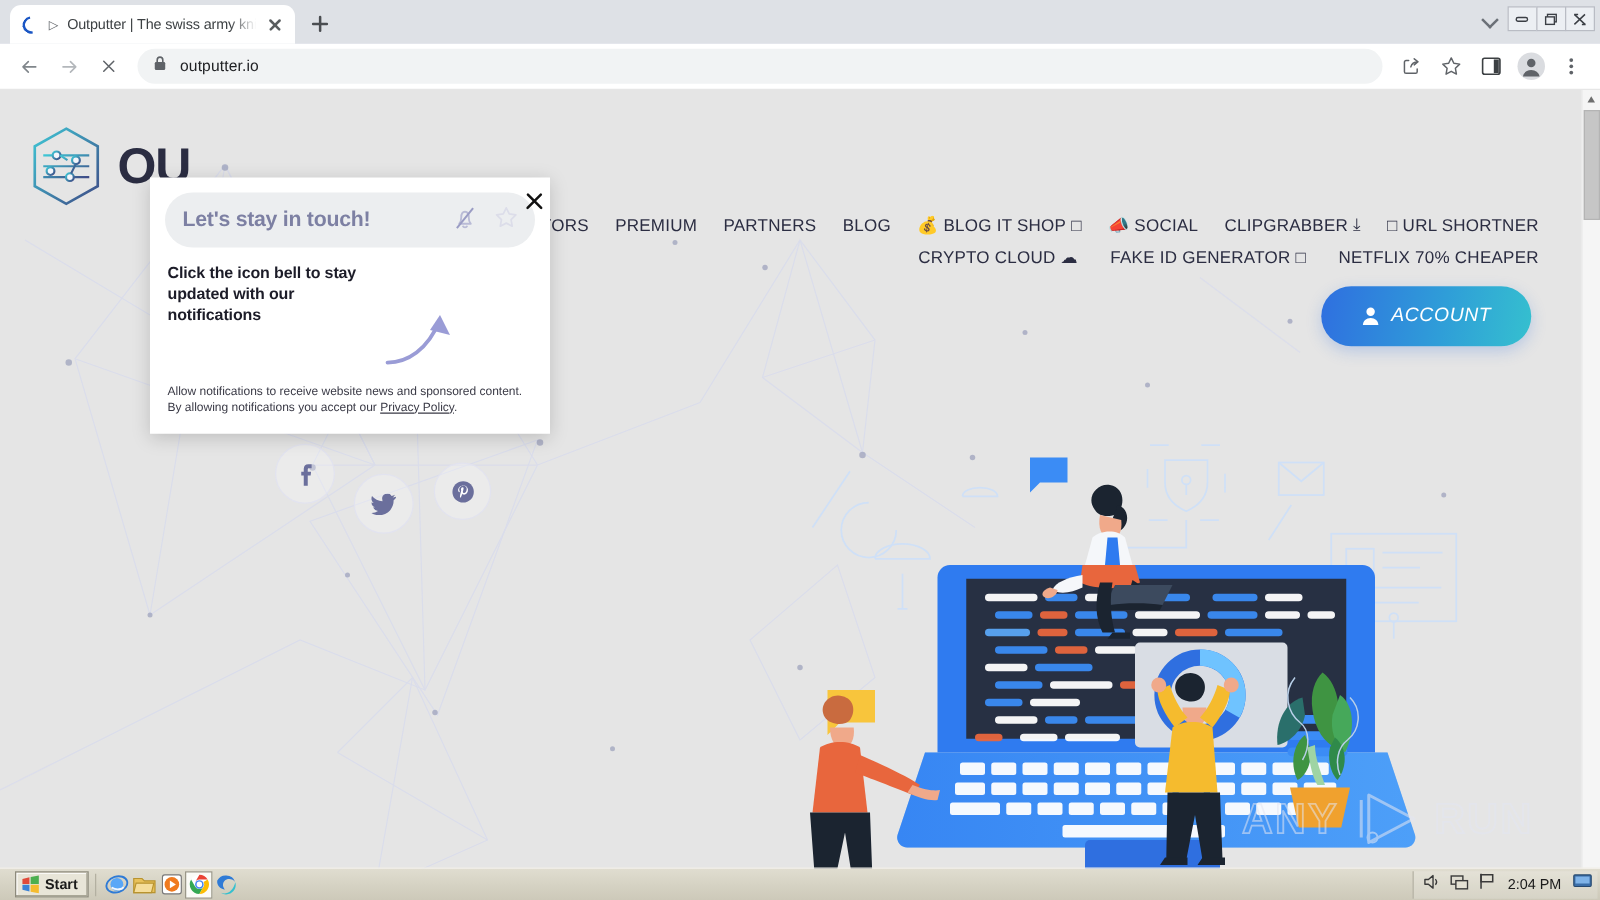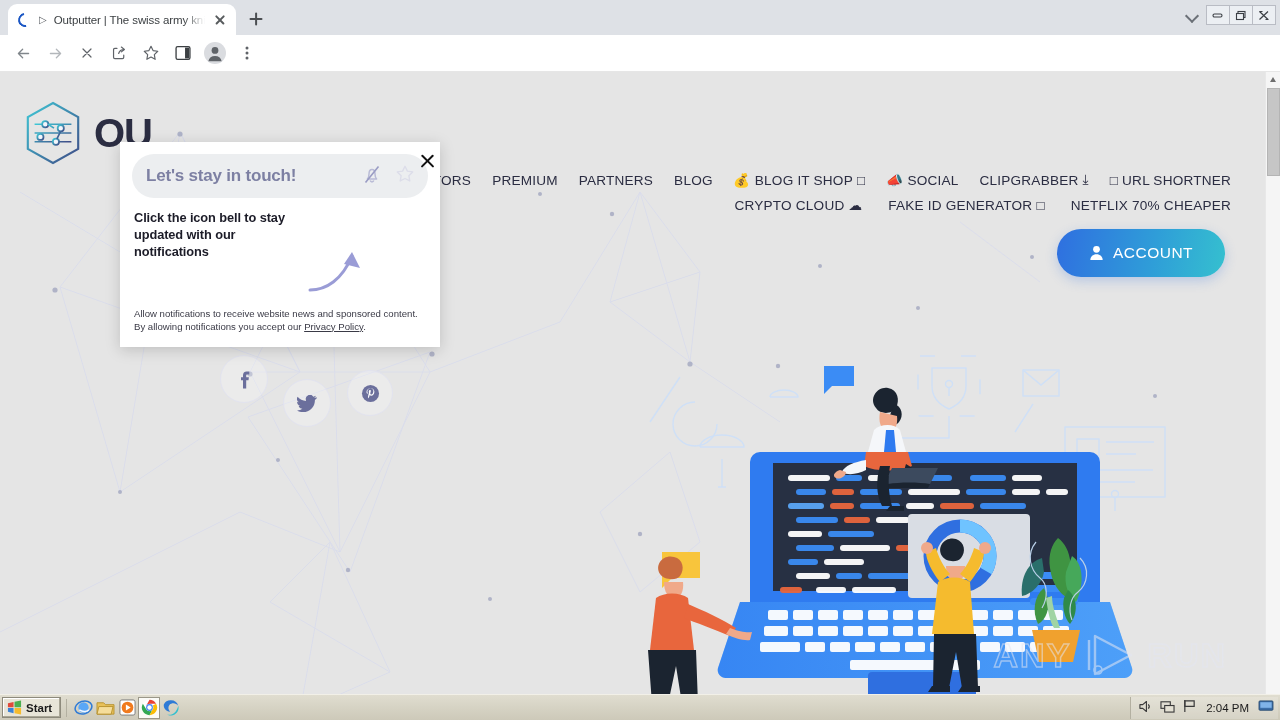--- a/index.html
+++ b/index.html
@@ -112,20 +112,21 @@
   }
   .nav-row2 { gap: 26px; align-items: center; }
 
   .account-btn {
     position: absolute; right: 40px; top: 157px;
     width: 168px; height: 48px; border-radius: 24px;
     background: linear-gradient(100deg,#2f6fe0 0%, #2f9ed8 58%, #35c0cf 100%);
     display:flex; align-items:center; justify-content:center; gap: 9px;
     color:#fff; font-size: 15.5px; letter-spacing: .5px;
     box-shadow: 0 4px 12px rgba(47,111,224,.25);
+    font-style: italic;
   }
 
   .socials { position: absolute; left: 220px; top: 283px; }
   .soc {
     position: absolute; border-radius: 50%; border: 1.5px solid #e2e3ef;
     display:flex; align-items:center; justify-content:center; color:#6b6f9c;
     background: rgba(255,255,255,.25);
   }
   .soc.fb { left: 0;  top: 0;  width: 48px; height: 48px; }
   .soc.tw { left: 63px; top: 24px; width: 48px; height: 48px; }
@@ -198,21 +199,21 @@
   }
 
   
   .taskbar {
     position:absolute; left:0; right:0; bottom:0; height: 26px;
     background: linear-gradient(#e0ddd0 0%, #d6d3c4 50%, #cdc9b9 100%);
     border-top: 1px solid #f2f0e8;
     display:flex; align-items:center;
   }
   .start-btn {
-    margin-left: 2px; height: 21px; display:flex; align-items:center; gap:4px;
+    margin-left: 12px; height: 21px; display:flex; align-items:center; gap:4px;
     padding: 0 8px 0 4px; border: 1px solid #8d8a7c; background:#e8e5d8;
     box-shadow: inset -1px -1px 0 #a9a696, inset 1px 1px 0 #fff;
     justify-content: flex-end;
   }
   .start-label { font-size: 11.5px; font-weight: bold; color:#1b1b1b; }
   .tb-sep { width:1px; height:18px; background:#b3b0a1; margin:0 5px; }
   .tb-app { width: 22px; height: 22px; display:flex; align-items:center; justify-content:center; }
   .tb-app.active { border:1px solid #9a9788; background:#fbfbf7; }
   .tray {
     margin-left: auto; margin-right: 2px; height: 22px;
@@ -267,20 +268,29 @@
       <svg width="17" height="17" viewBox="0 0 20 20">
           <path d="M4 10h12M11 5l5 5-5 5" fill="none" stroke="#b3b7bb" stroke-width="1.5" stroke-linecap="round" stroke-linejoin="round"></path>
         </svg>
     </div>
     <div class="tb-icon">
       <svg width="16" height="16" viewBox="0 0 20 20">
           <path d="M5 5l10 10M15 5L5 15" fill="none" stroke="#5f6368" stroke-width="1.5" stroke-linecap="round"></path>
         </svg>
     </div>
 
+    <div class="omnibox">
+      <span>
+        <svg width="12" height="13" viewBox="0 0 12 14">
+            <rect x="1.5" y="6" width="9" height="7" rx="1.2" fill="#5f6368"></rect>
+            <path d="M3.6 6V4.2a2.4 2.4 0 0 1 4.8 0V6" fill="none" stroke="#5f6368" stroke-width="1.4"></path>
+          </svg>
+      </span>
+      <span class="omni-url">outputter.io</span>
+    </div>
 
     <div class="tb-icon">
       <svg width="17" height="17" viewBox="0 0 20 20">
           <path d="M7 4H4.5A1.5 1.5 0 0 0 3 5.5v9A1.5 1.5 0 0 0 4.5 16h9a1.5 1.5 0 0 0 1.5-1.5V12" fill="none" stroke="#5f6368" stroke-width="1.4" stroke-linecap="round"></path>
           <path d="M9 10c1-3.5 3.5-4.6 6.5-4.8M12.2 2.4l3.6 2.8-3.6 2.9" fill="none" stroke="#5f6368" stroke-width="1.4" stroke-linecap="round" stroke-linejoin="round"></path>
         </svg>
     </div>
     <div class="tb-icon">
       <svg width="18" height="18" viewBox="0 0 20 20">
           <path d="M10 2.6l2.3 4.7 5.2.8-3.8 3.7.9 5.2-4.6-2.5-4.6 2.5.9-5.2L2.5 8.1l5.2-.8z" fill="none" stroke="#5f6368" stroke-width="1.3" stroke-linejoin="round"></path>

